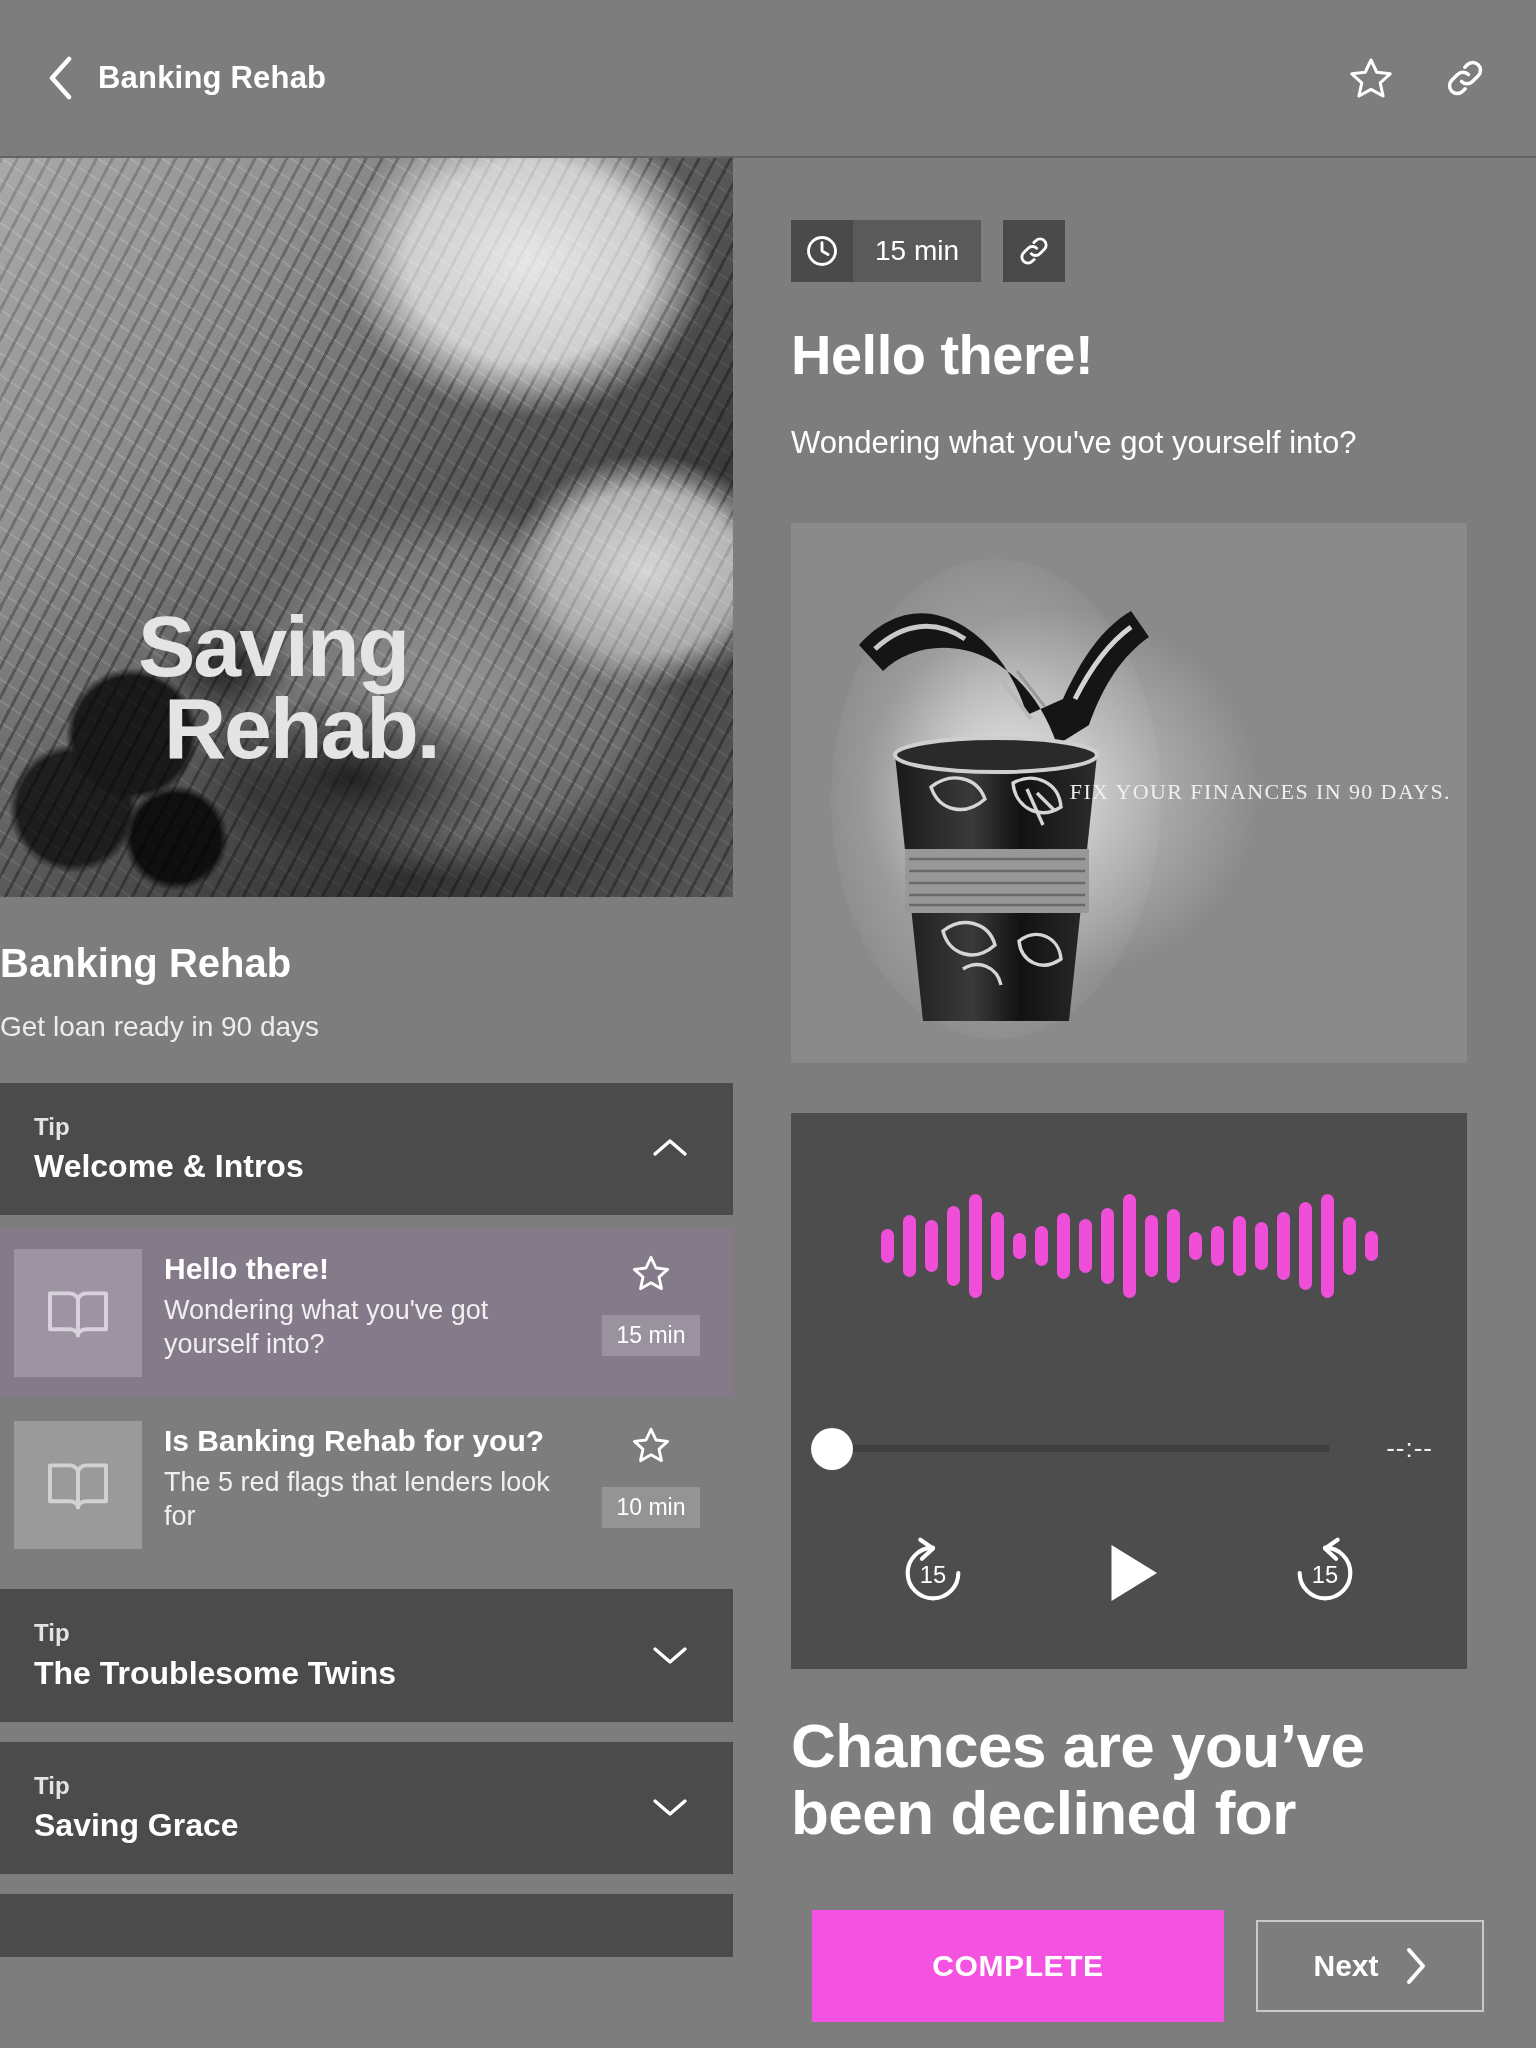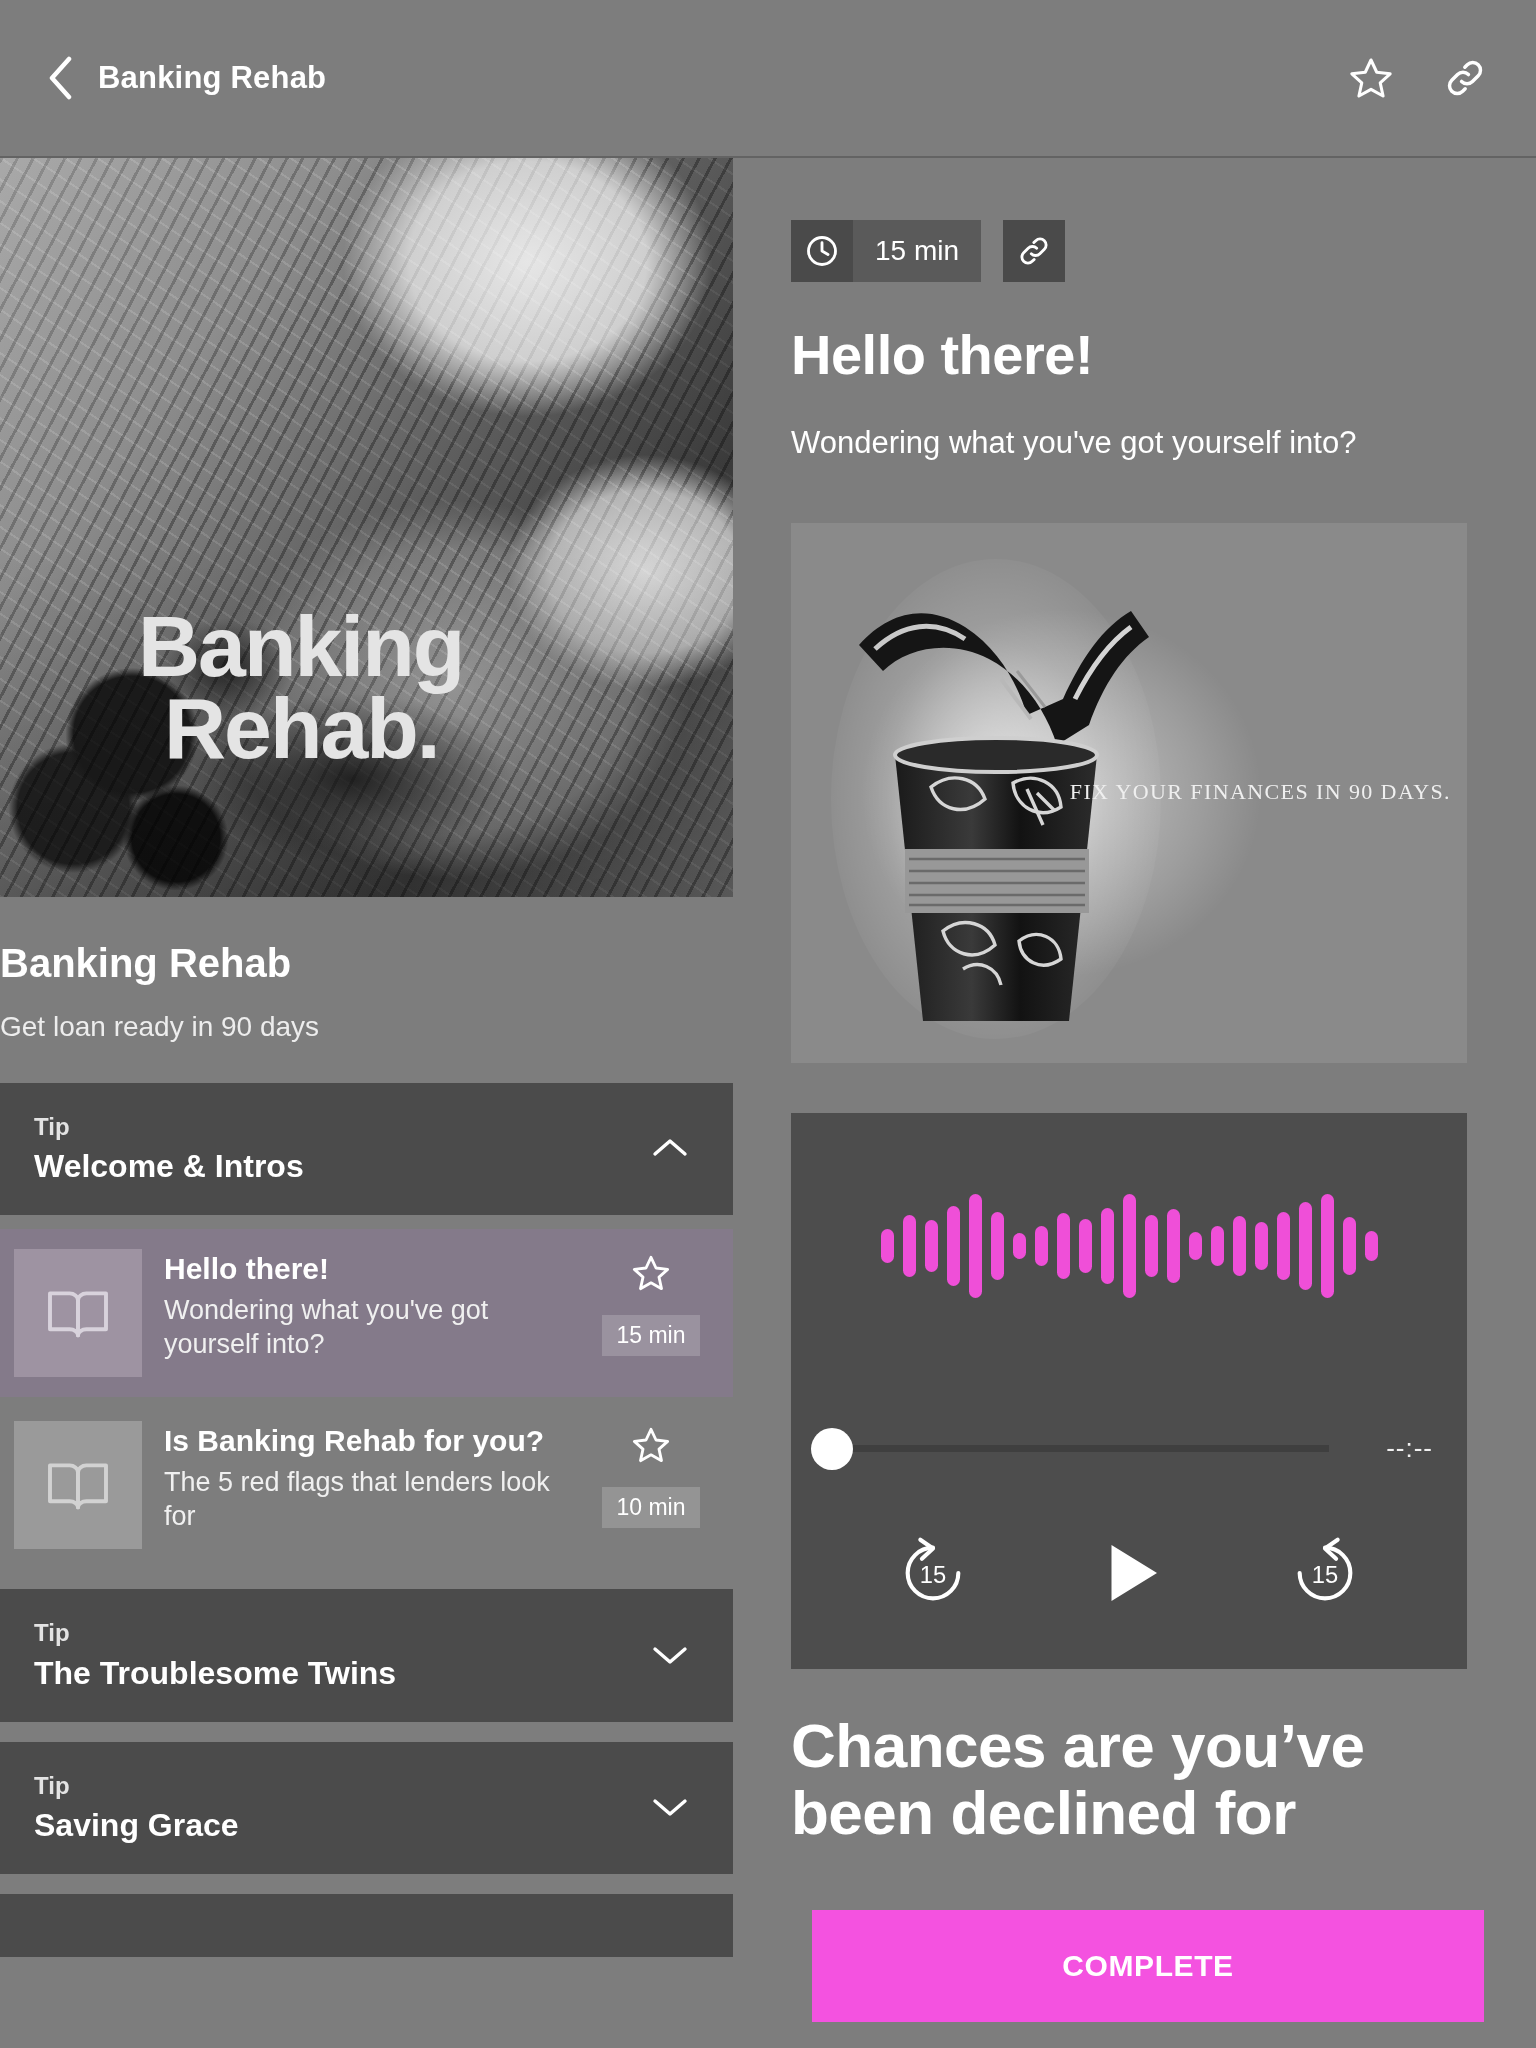--- a/index.html
+++ b/index.html
@@ -241,21 +241,21 @@
       </div>
     </div>
   </div>
 
   <div class="body-split">
 
     <div class="left-col">
 
       <div class="cover">
         <div class="cover-title">
-          <span class="l1">Banking</span>
+          <span class="l1">Saving</span>
           <span class="l2">Rehab.</span>
         </div>
       </div>
 
       <div class="course-meta">
         <div class="course-title">Banking Rehab</div>
         <div class="course-sub">Get loan ready in 90 days</div>
       </div>
 
       <div class="section-head">
@@ -484,15 +484,21 @@
         </div>
       </div>
 
       <div class="body-h1">Chances are you’ve been declined for</div>
 
     </div>
   </div>
 
   <div class="action-bar">
     <div class="btn-complete">COMPLETE</div>
+    <div class="btn-next">
+      <span>Next</span>
+      <svg width="22" height="38" viewBox="0 0 22 38">
+        <polyline points="4,3 18,19 4,35" fill="none" stroke="#ffffff" stroke-width="4" stroke-linecap="round" stroke-linejoin="round"></polyline>
+      </svg>
+    </div>
   </div>
 
 </div>
 
 </body></html>

